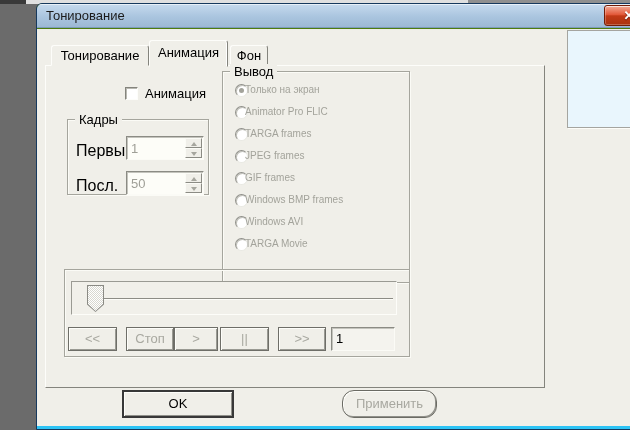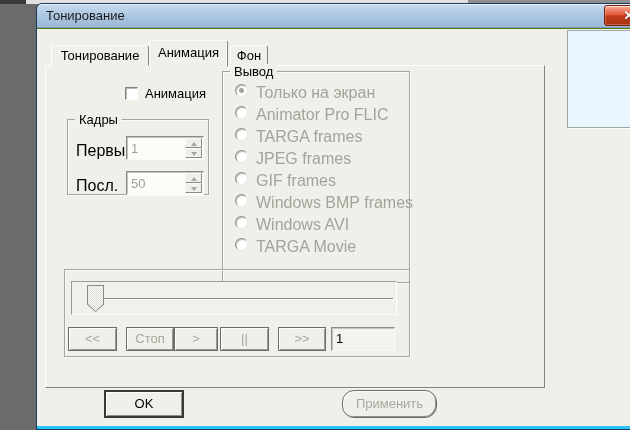--- a/index.html
+++ b/index.html
@@ -61,21 +61,21 @@
     border-left:3px solid transparent;border-right:3px solid transparent;border-bottom:4px solid #a6a69e;}
   .tri-down{position:absolute;left:5px;top:3px;width:0;height:0;
     border-left:3px solid transparent;border-right:3px solid transparent;border-top:4px solid #a6a69e;}
 
   
   .radio-row{position:absolute;left:12px;height:14px;white-space:nowrap;}
   .radio{position:absolute;left:0;top:0;width:13px;height:13px;border-radius:50%;background:#fff;
     border:1px solid;border-color:#90908a #e9e9e3 #e9e9e3 #90908a;
     box-shadow:inset 1px 1px 0 #c2c2bb;}
   .radio .dot{position:absolute;left:3px;top:3px;width:5px;height:5px;border-radius:50%;background:#a3a39b;}
-  .radio-label{position:absolute;left:21px;top:0;font-size:16px;color:#a3a39b;}
+  .radio-label{position:absolute;left:10px;top:0;font-size:10px;color:#a3a39b;}
 
   
   .slider-well{position:absolute;left:6px;top:11px;width:326px;height:34px;background:#f1f0ea;
     border:1px solid;border-color:#9a9a93 #fdfdf9 #fdfdf9 #9a9a93;}
   .slider-track{position:absolute;left:18px;top:16px;width:303px;height:2px;background:#8c8c85;
     border-bottom:1px solid #fdfdf9;}
   .thumb-outer{position:absolute;left:15px;top:3px;width:17px;height:27px;background:#8a8a84;
     clip-path:polygon(0 0,100% 0,100% 72%,50% 100%,0 72%);}
   .thumb-inner{position:absolute;left:1px;top:1px;width:15px;height:25px;
     background:repeating-conic-gradient(#ffffff 0% 25%,#d8d8d0 0% 50%) 0 0/2px 2px;
@@ -209,21 +209,21 @@
         <div class="tbtn" style="left:3px;width:49px;"><span>&lt;&lt;</span></div>
         <div class="tbtn" style="left:61px;width:48px;"><span>Стоп</span></div>
         <div class="tbtn" style="left:109px;width:44px;"><span>&gt;</span></div>
         <div class="tbtn" style="left:155px;width:49px;"><span>||</span></div>
         <div class="tbtn" style="left:213px;width:48px;"><span>&gt;&gt;</span></div>
         <div class="frame-field" style="left:266px;width:64px;">
           <span>1</span>
         </div>
       </div>
 
-      <div class="btn default" style="left:67px;top:361px;width:80px;">
+      <div class="btn default" style="left:85px;top:361px;width:112px;">
         <span>OK</span>
       </div>
       <div class="btn disabled" style="left:305px;top:361px;width:95px;">
         <span>Применить</span>
       </div>
 
     </div>
 
     <div class="edge-right"></div>
     <div class="edge-bottom"></div>

